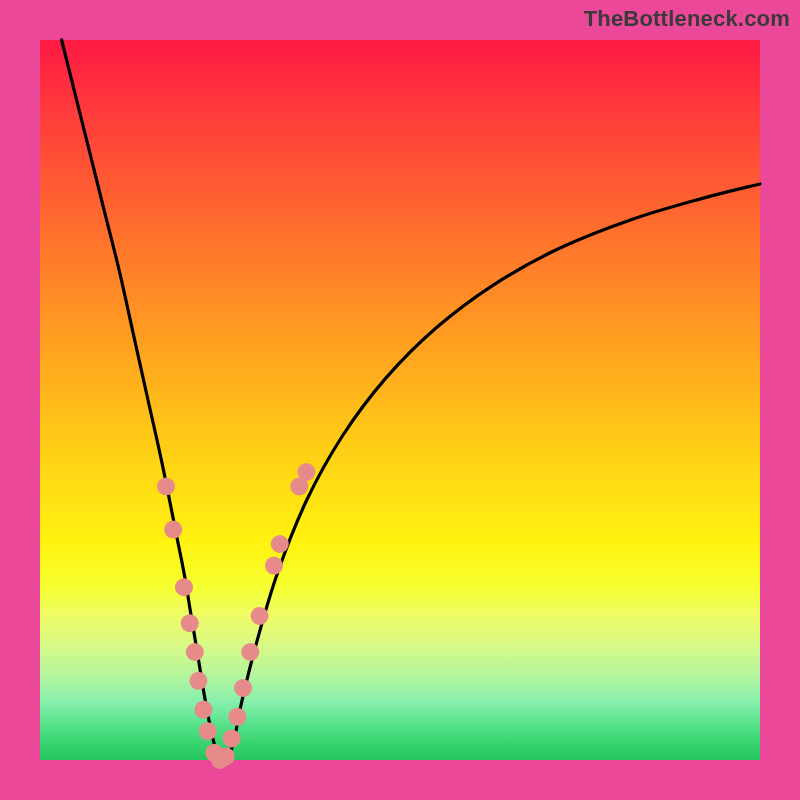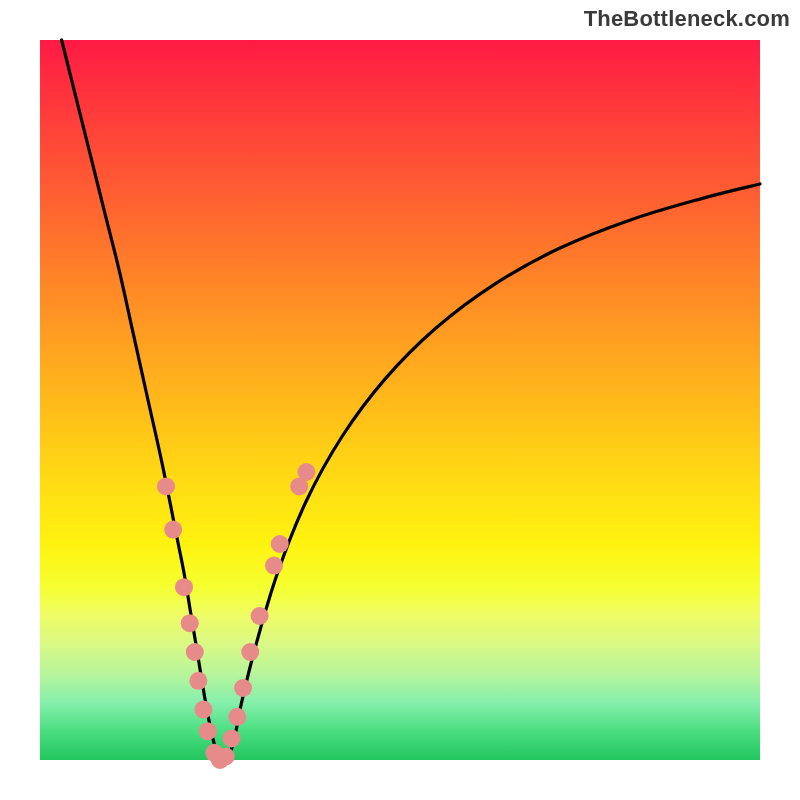--- a/index.html
+++ b/index.html
@@ -8,21 +8,21 @@
     width: 800px;
     height: 800px;
     overflow: hidden;
     background: #000;
     font-family: Arial, Helvetica, sans-serif;
   }
   .frame {
     position: relative;
     width: 800px;
     height: 800px;
-    background: #ffffff;
+    background: #ec4899;
   }
   .plot-area {
     position: absolute;
     left: 40px;
     top: 40px;
     width: 720px;
     height: 720px;
     background: linear-gradient(to bottom,
       #ff1a44 0%,
       #ff3b3b 10%,

